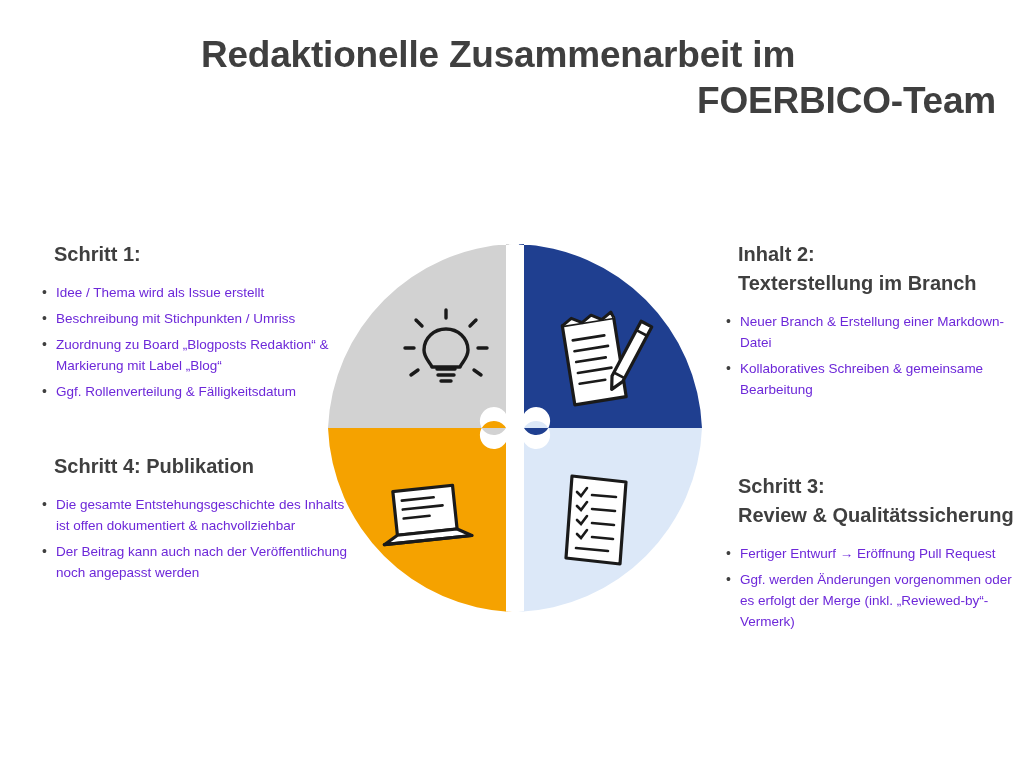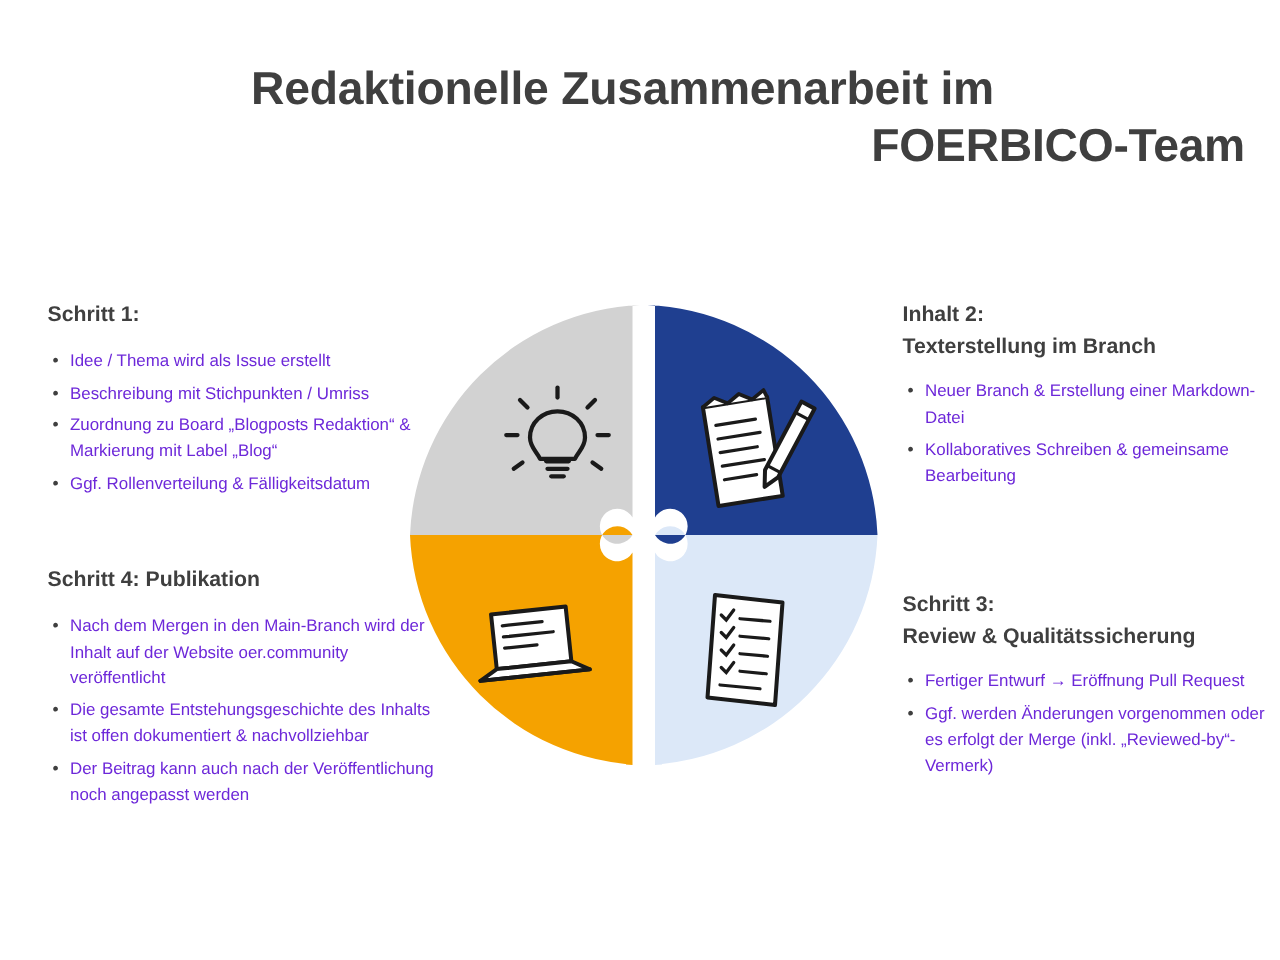--- a/index.html
+++ b/index.html
@@ -12,39 +12,39 @@
     background: #ffffff;
     font-family: "Liberation Sans", sans-serif;
     color: #3a3a3a;
     overflow: hidden;
     position: relative;
   }
 
   
   .title {
     position: absolute;
-    top: 48px;
+    top: 32px;
     left: 0;
     width: 996px;
     text-align: center;
     font-size: 37px;
     font-weight: bold;
     color: #3f3f3f;
     line-height: 1.25;
     letter-spacing: -0.2px;
   }
   .title .line2 { display: block; text-align: right; }
 
   
   .block {
     position: absolute;
   }
   .block h3 {
-    margin: 0 0 14px 0;
-    font-size: 17px;
+    margin: 0 0 14px 16px;
+    font-size: 20px;
     font-weight: bold;
     color: #3f3f3f;
     line-height: 1.45;
   }
   .block h3 .sub { display: block; }
   .block ul {
     margin: 0;
     padding: 0 0 0 18px;
     list-style: none;
   }
@@ -197,21 +197,20 @@
     <li>Neuer Branch &amp; Erstellung einer Markdown-Datei</li>
     <li>Kollaboratives Schreiben &amp; gemeinsame Bearbeitung</li>
   </ul>
 </div>
 
 <div class="block" id="block-step4">
   <h3>
     <span>Schritt 4: Publikation</span>
   </h3>
   <ul>
-    <li> Nach dem Mergen in den Main-Branch wird der Inhalt auf der Website oer.community veröffentlicht</li>
     <li>Die gesamte Entstehungsgeschichte des Inhalts ist offen dokumentiert &amp; nachvollziehbar</li>
     <li>Der Beitrag kann auch nach der Veröffentlichung noch angepasst werden</li>
   </ul>
 </div>
 
 <div class="block" id="block-step3">
   <h3>
     <span>Schritt 3:</span>
     <span class="sub">Review &amp; Qualitätssicherung</span>
   </h3>

